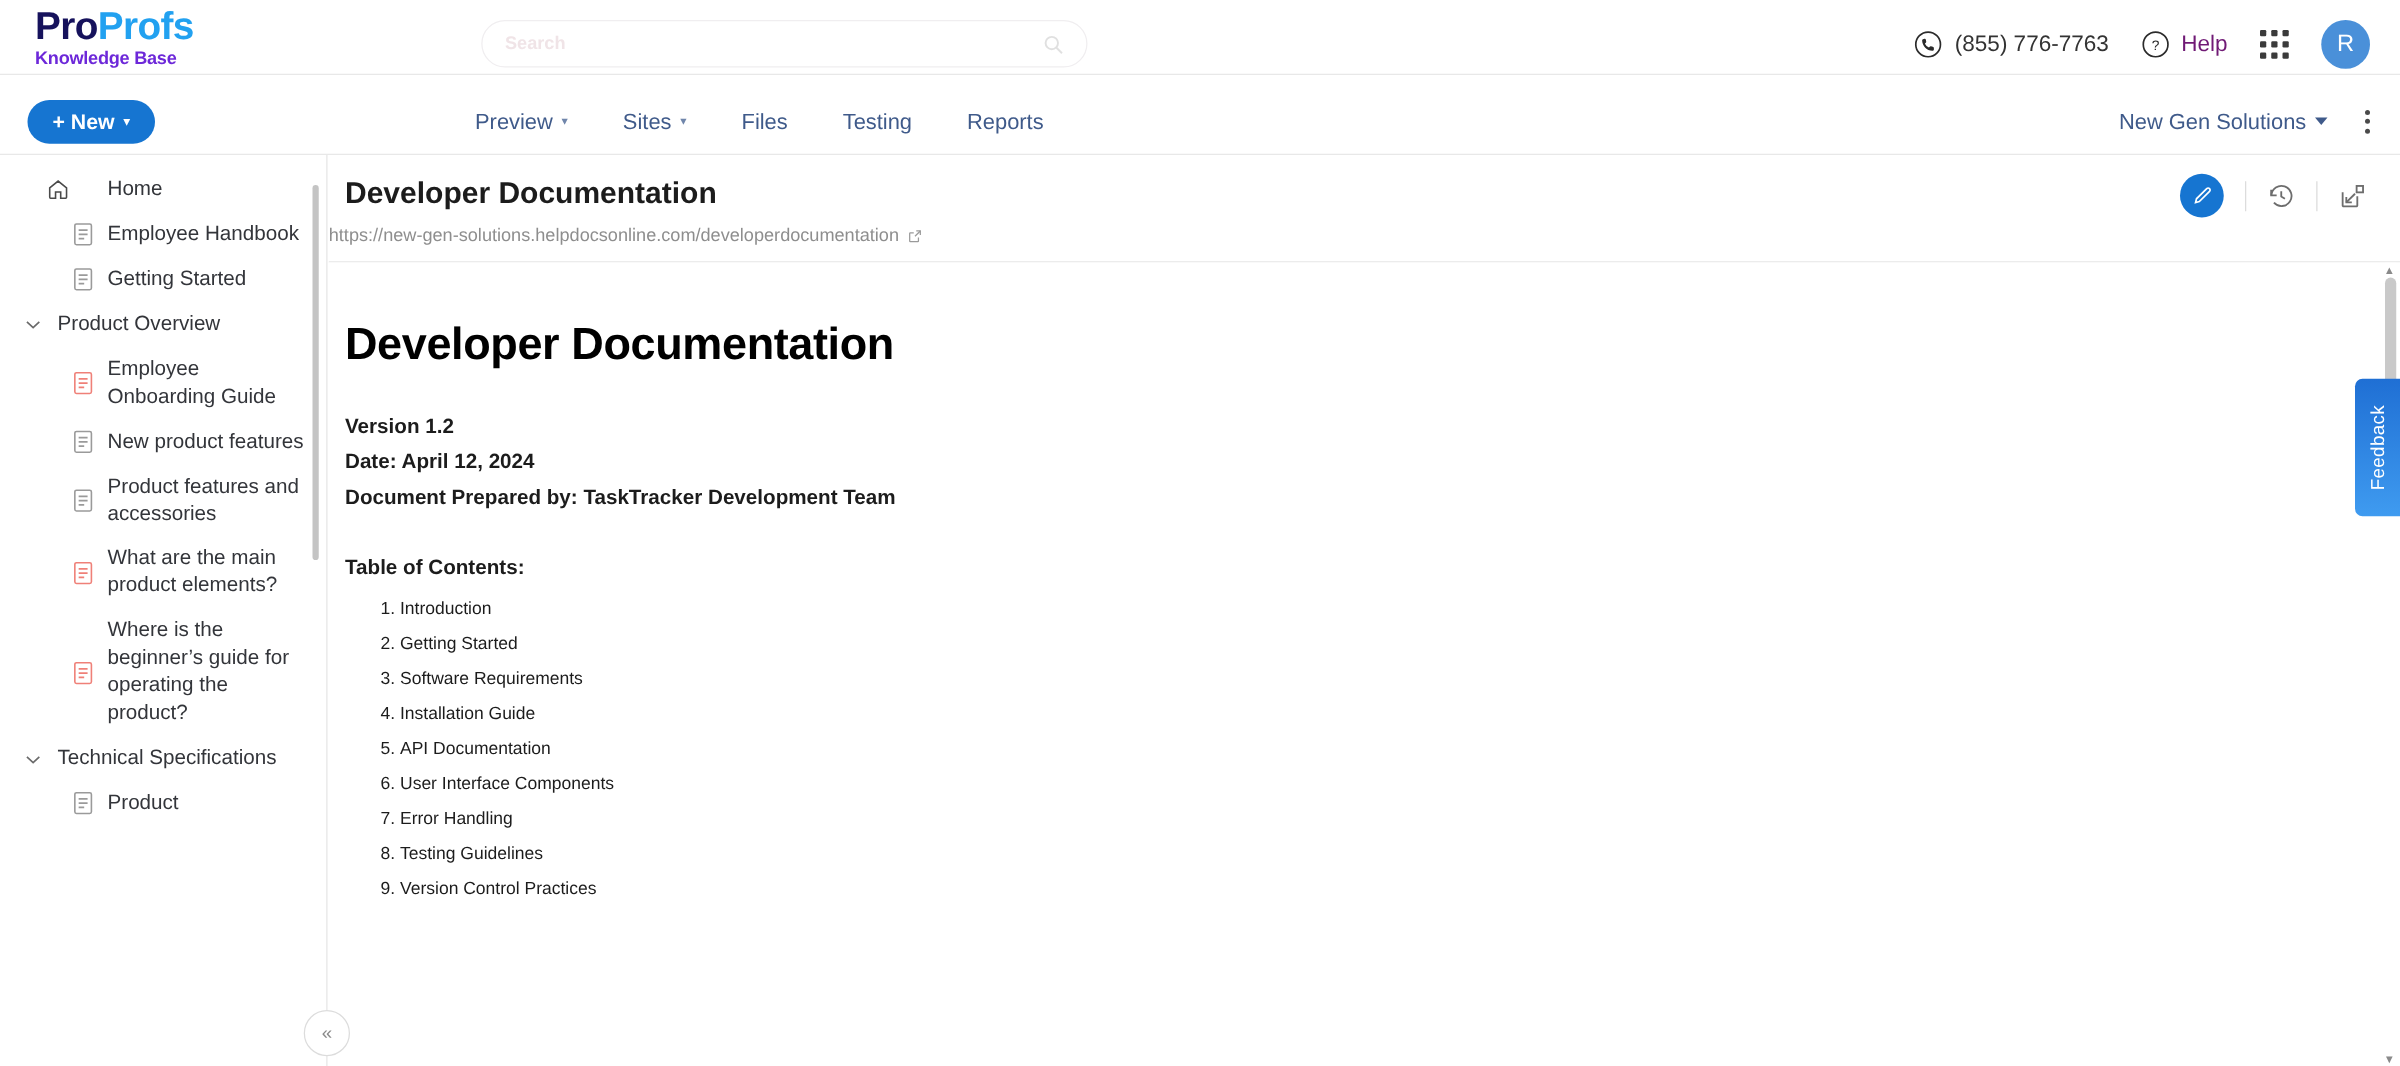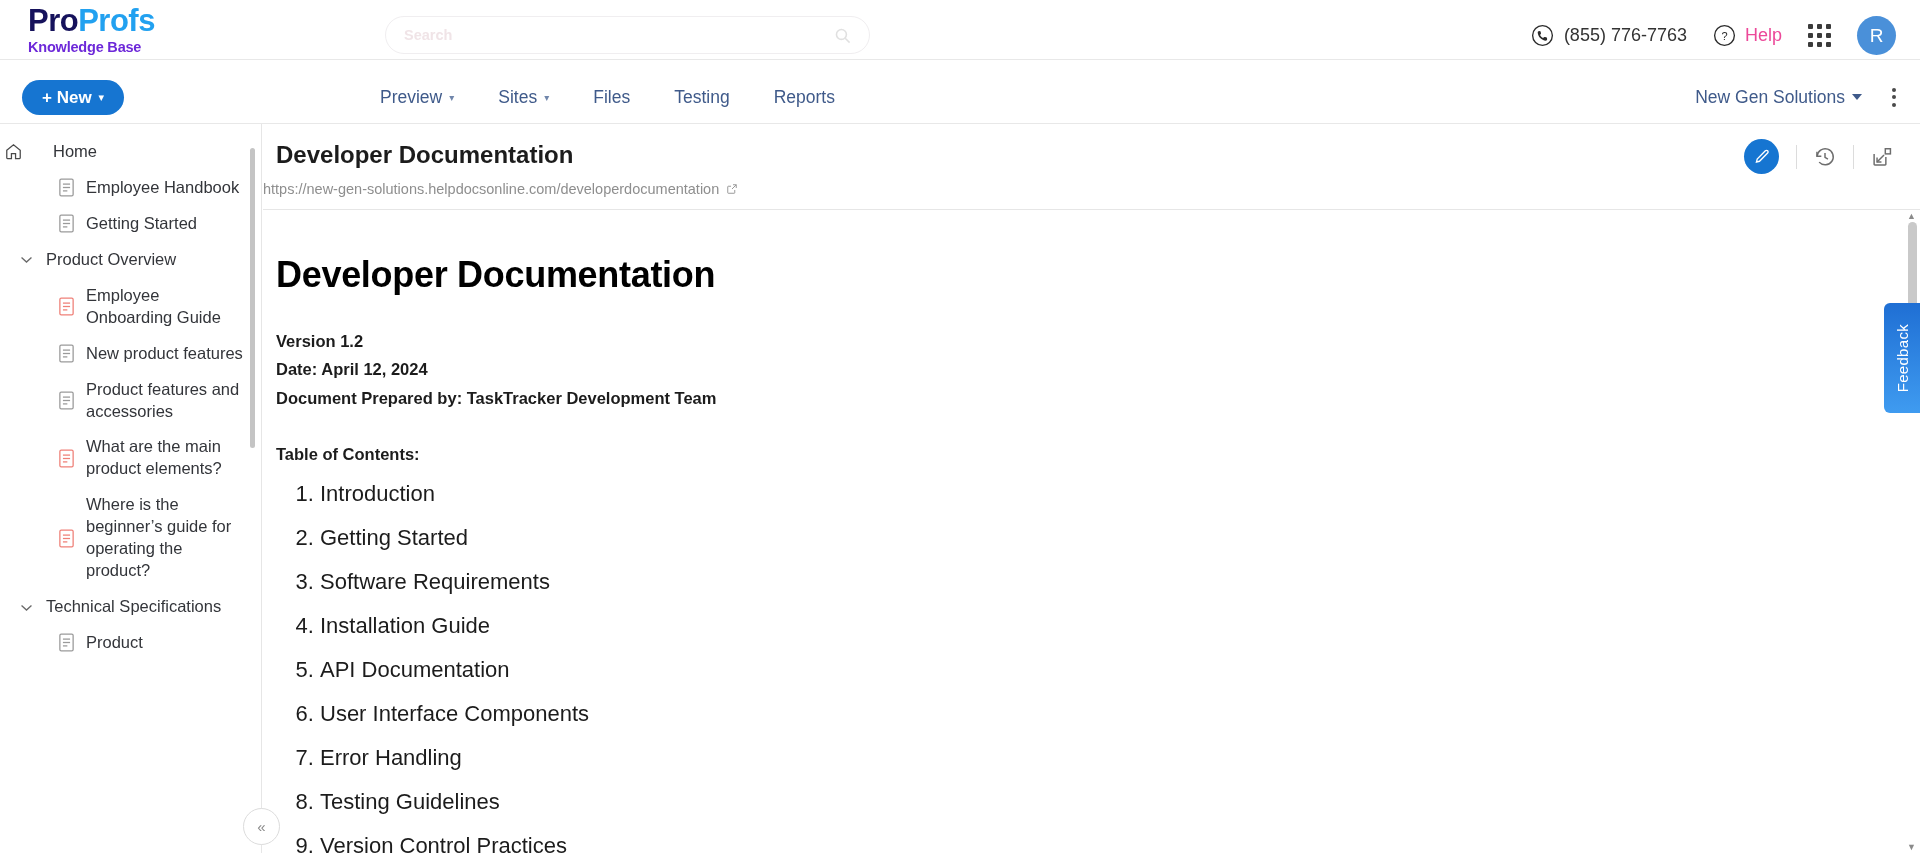--- a/index.html
+++ b/index.html
@@ -40,21 +40,21 @@
   .search-input::placeholder { color: #f0e4e7; font-weight: bold; }
   .search-icon { width: 17px; height: 17px; opacity: .25; }
 
   .header-right {
     position: absolute; right: 24px; top: 0; height: 71px;
     display: flex; align-items: center; gap: 0;
   }
   .phone-group { display: flex; align-items: center; gap: 10px; margin-right: 26px; }
   .phone-num { font-size: 18px; color: #333; }
   .help-group { display: flex; align-items: center; gap: 9px; margin-right: 26px; }
-  .help-text { font-size: 18px; color: #ec4899; }
+  .help-text { font-size: 18px; color: #701a75; }
   .circ-icon { width: 23px; height: 23px; }
   .apps-grid {
     display: grid; grid-template-columns: repeat(3, 5px);
     grid-gap: 4px; margin-right: 26px; cursor: pointer;
   }
   .apps-grid i { width: 5px; height: 5px; background: #3b3b3b; border-radius: 1px; display:block; }
   .avatar {
     width: 39px; height: 39px; border-radius: 50%;
     background: #4a90d9; color: #fff;
     display: flex; align-items: center; justify-content: center;
@@ -92,21 +92,21 @@
   .sidebar {
     position: absolute; top: 124px; left: 0; width: 262px; height: 729px;
     background: #fff; border-right: 1px solid #e6e6e6;
     overflow: hidden; padding-top: 10px;
   }
   .sb-scroll { position: absolute; top: 24px; left: 250px; width: 5px; height: 300px; background: #c4c4c4; border-radius: 3px; }
   .sb-row {
     display: flex; align-items: center; gap: 11px;
     padding: 7px 14px 7px 18px; cursor: pointer;
   }
-  .sb-row.home { padding-left: 4px; gap: 30px; }
+  .sb-row.home { padding-left: 37px; gap: 30px; }
   .sb-label { font-size: 16.5px; color: #33353a; line-height: 1.33; }
   .sb-chev { width: 17px; height: 17px; flex: 0 0 17px; }
   .sb-group { padding-left: 18px; }
   .sb-child { padding-left: 58px; align-items: center; }
   .doc-ico { flex: 0 0 17px; width: 17px; height: 21px; }
   .home-ico { flex: 0 0 19px; width: 19px; height: 19px; }
 
   .collapse-btn {
     position: absolute; left: 243px; bottom: 8px;
     width: 37px; height: 37px; border-radius: 50%;
@@ -134,21 +134,21 @@
   
   .doc-body {
     position: absolute; top: 210px; left: 263px; width: 1657px; height: 643px;
     background: #fff; overflow: hidden; padding: 44px 0 0 13px;
   }
   .body-h1 { font-size: 36px; font-weight: bold; color: #000; letter-spacing: -0.3px; }
   .meta-block { margin-top: 31px; }
   .meta-line { font-size: 16.5px; font-weight: bold; color: #1c1c1c; line-height: 1.72; }
   .toc-title { margin-top: 33px; font-size: 16.5px; font-weight: bold; color: #1c1c1c; }
   .toc-list { margin-top: 8px; padding-left: 44px; }
-  .toc-item { font-size: 22px; color: #1c1c1c; line-height: 2.0; list-style: decimal; }
+  .toc-item { font-size: 14px; color: #1c1c1c; line-height: 2.0; list-style: decimal; }
 
   .body-scroll-track { position: absolute; right: 3px; top: 0; width: 9px; height: 643px; background: #fff; }
   .body-scroll-thumb { position: absolute; right: 3px; top: 12px; width: 9px; height: 110px; background: #c9c9c9; border-radius: 5px; }
   .scroll-arrow { position: absolute; right: 4px; font-size: 9px; color: #8a8a8a; }
 
   
   .feedback-tab {
     position: absolute; right: 0; top: 303px;
     width: 36px; height: 110px;
     background: linear-gradient(180deg, #1f6fd4 0%, #3f9bf0 100%);

